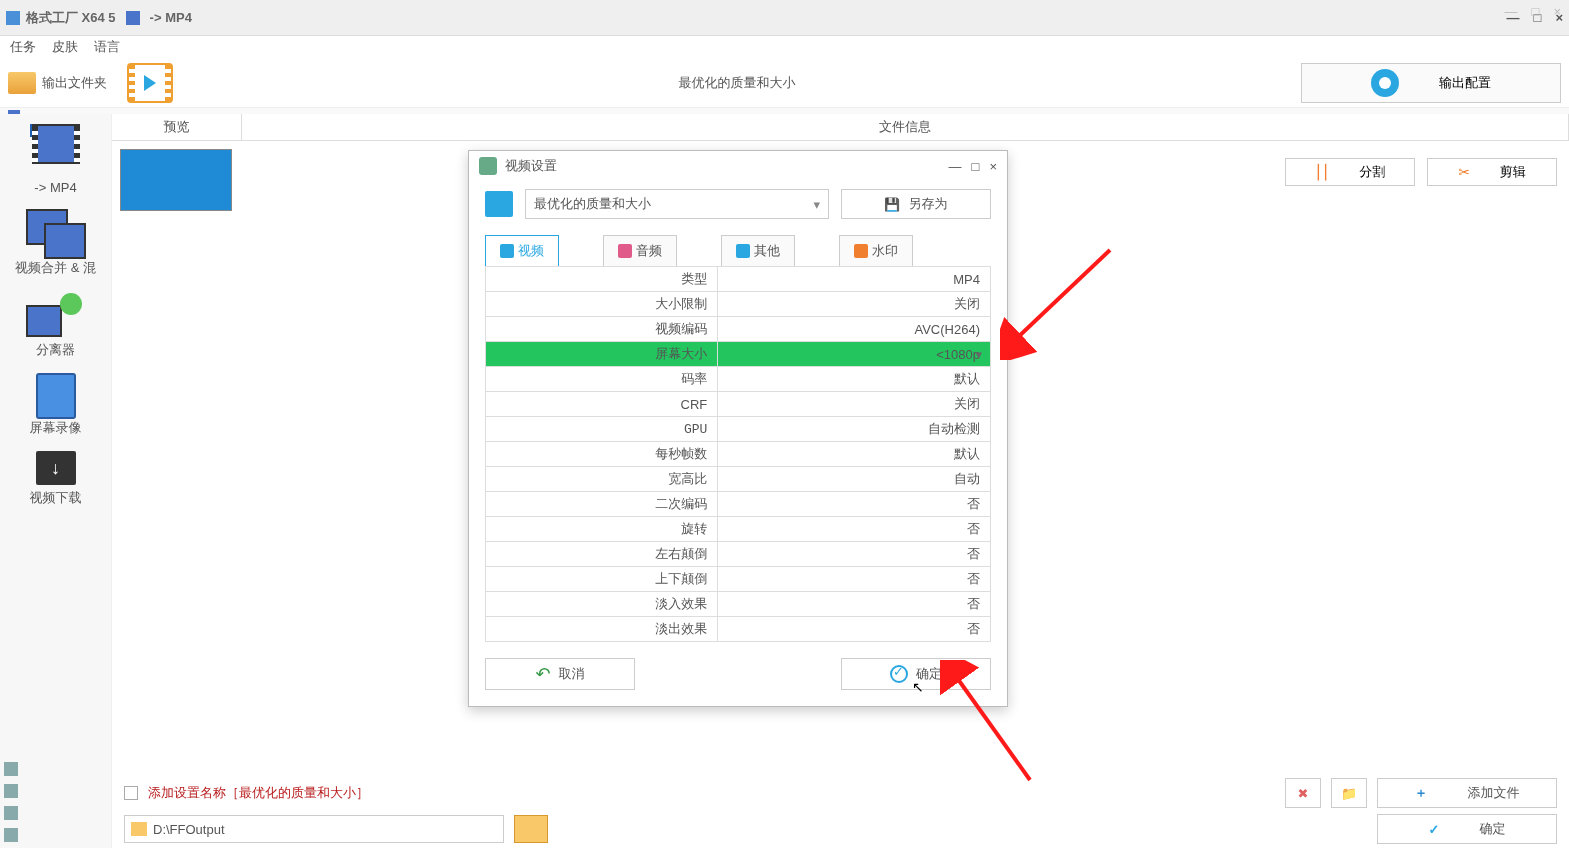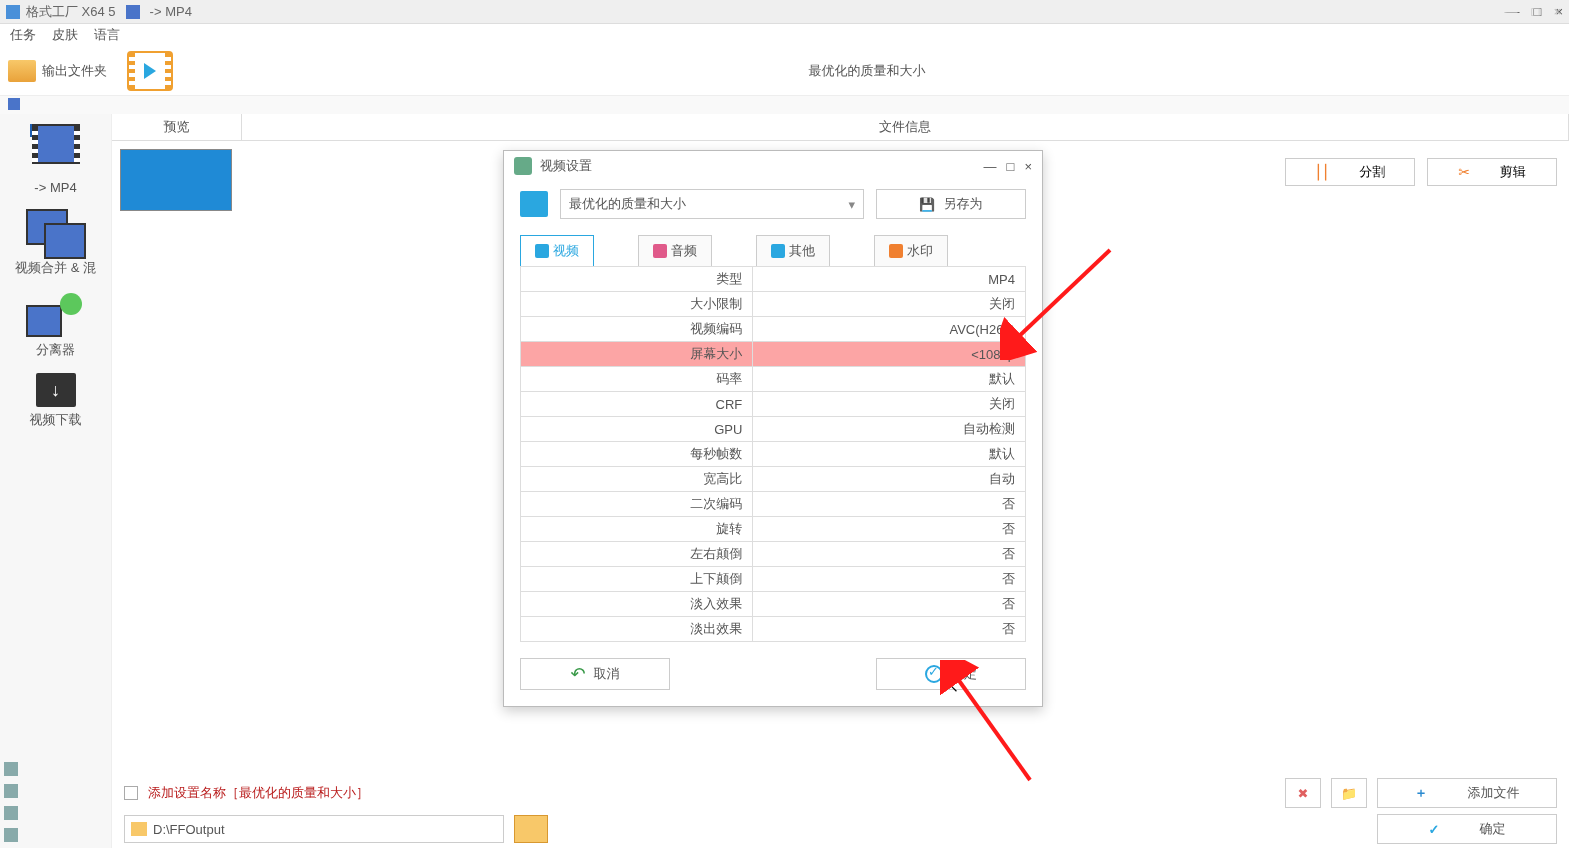--- a/index.html
+++ b/index.html
@@ -1,19 +1,19 @@
 <!DOCTYPE html>
 <html><head>
 <meta charset="utf-8">
 <style>
 * { margin:0; padding:0; box-sizing:border-box; font-family:"Microsoft YaHei","Segoe UI",sans-serif; font-size:13px; }
 body { background:#f9f9f9; width:1569px; height:848px; position:relative; overflow:hidden; }
 
 
-.titlebar { height:24px; background:#efefef; display:flex; align-items:center; padding:0 6px; border-bottom:1px solid #ddd; }
+.titlebar { height:36px; background:#efefef; display:flex; align-items:center; padding:0 6px; border-bottom:1px solid #ddd;font-weight:bold; }
 .titlebar .tlogo { width:14px; height:14px; background:#4a90d9; margin-right:6px; }
 .titlebar .ttext { color:#666; }
 .titlebar .sep { width:14px; height:14px; background:#4a74c9; margin:0 10px; }
 .titlebar .wincontrols { margin-left:auto; display:flex; gap:14px; color:#555; font-size:18px; }
 
 
 .outer-wc { position:absolute; top:4px; right:8px; display:flex; gap:14px; color:#bbb; font-size:18px; }
 
 
 .menubar { height:22px; display:flex; align-items:center; gap:16px; padding:0 10px; color:#555; background:#fff; }
@@ -81,41 +81,41 @@
 .bottombar2 { position:absolute; bottom:4px; left:12px; right:12px; display:flex; align-items:center; gap:10px; }
 .pathbox { width:380px; height:28px; border:1px solid #ccc; display:flex; align-items:center; padding:0 6px; color:#555; }
 .pathbox .fic { width:16px; height:14px; background:#f8c869; margin-right:6px; }
 .folderbtn { width:34px; height:28px; background:#f8c869; border:1px solid #d89830; }
 
 
 .ministrip { position:absolute; bottom:6px; left:4px; display:flex; flex-direction:column; gap:8px; }
 .ministrip div { width:14px; height:14px; background:#8aa; }
 
 
-.modal { position:absolute; left:503px; top:150px; width:540px; background:#fff; border:1px solid #bbb; box-shadow:0 4px 12px rgba(0,0,0,.2); }
+.modal { position:absolute; left:468px; top:150px; width:540px; background:#fff; border:1px solid #bbb; box-shadow:0 4px 12px rgba(0,0,0,.2); }
 .modal .mtitle { display:flex; align-items:center; padding:6px 10px; gap:8px; }
 .modal .mtitle .mic { width:18px; height:18px; background:#6a8; border-radius:3px; }
 .modal .mtitle .txt { color:#555; }
 .modal .mtitle .wc { margin-left:auto; display:flex; gap:10px; color:#555; }
 .modal .toprow { display:flex; align-items:center; gap:12px; padding:8px 16px; }
 .modal .toprow .drawer { width:28px; height:26px; background:#2aa7e0; border-radius:2px; }
 .modal .toprow .profile { flex:1; height:30px; border:1px solid #ccc; display:flex; align-items:center; padding:0 8px; color:#555; }
 .modal .toprow .profile .caret { margin-left:auto; color:#888; }
 .modal .toprow .save { width:150px; height:30px; border:1px solid #ccc; display:flex; align-items:center; justify-content:center; gap:8px; color:#555; }
 .modal .tabs { display:flex; margin:8px 16px 0;gap:44px; }
 .modal .tabs .tab { padding:6px 14px; border:1px solid #ccc; border-bottom:none; display:flex; align-items:center; gap:4px; color:#555; background:#fafafa; }
 .modal .tabs .tab.active { background:#fff; border-color:#2aa7e0; color:#2aa7e0; }
 .modal .tabs .tab .ti { width:14px; height:14px; border-radius:2px; }
 .modal .tabs .tab:nth-child(1) .ti { background:#2aa7e0; }
 .modal .tabs .tab:nth-child(2) .ti { background:#e05a8a; }
 .modal .tabs .tab:nth-child(3) .ti { background:#2aa7e0; }
 .modal .tabs .tab:nth-child(4) .ti { background:#f08030; }
 .modal table { width:calc(100% - 32px); margin:0 16px; border-collapse:collapse; border:1px solid #ccc;text-align:right; }
 .modal td { border:1px solid #ddd; padding:3px 10px; color:#555; }
-.modal tr.sel td { background:#fca5a5; }
+.modal tr.sel td { background:#22c55e; }
 .modal tr.sel td:last-child { position:relative; }
 .modal tr.sel td:last-child::after { content:"▾"; position:absolute; right:8px; color:#666; }
 .modal .btns { display:flex; justify-content:space-between; padding:16px; }
 .modal .btns .b { width:150px; height:32px; border:1px solid #ccc; display:flex; align-items:center; justify-content:center; gap:8px; color:#555; }
 .modal .btns .b .arrow { color:#3a9a4a; font-size:18px; }
 .modal .btns .b .chk { width:18px; height:18px; border:2px solid #2aa7e0; border-radius:50%; position:relative; }
 .modal .btns .b .chk::after { content:"✓"; color:#2aa7e0; position:absolute; top:-3px; left:1px; font-size:13px; }
 
 
 .arrow-svg { position:absolute; pointer-events:none; }
@@ -156,20 +156,24 @@
     <span>输出文件夹</span>
   </div>
   <div class="playic">
     <div class="strip"></div>
       <div class="mid">
         <div class="tri"></div>
       </div>
       <div class="strip"></div>
   </div>
   <div class="quality">最优化的质量和大小</div>
+  <div class="cfgbtn">
+    <div class="gear"></div>
+    <span>输出配置</span>
+  </div>
 </div>
 
 <div class="smallbar">
   <span class="sq"></span>
 </div>
 
 <div class="main">
 
   <div class="sidebar">
     <div class="side-item">
@@ -185,20 +189,24 @@
           <div class="f2"></div>
         </div>
       <div>视频合并 &amp; 混</div>
     </div>
     <div class="side-item">
       <div class="sep-icon">
           <div class="fl"></div>
           <div class="note"></div>
         </div>
       <div>分离器</div>
+    </div>
+    <div class="side-item">
+      <div class="rec-icon"></div>
+      <div>屏幕录像</div>
     </div>
     <div class="side-item">
       <div class="dl-icon"></div>
       <div>视频下载</div>
     </div>
   </div>
 
   <div class="content">
     <div class="tabhdr">
       <div class="t" style="max-width:130px">预览</div>
@@ -317,21 +325,21 @@
         </tr>
         <tr>
           <td style="width: 46%;">码率</td>
           <td>默认</td>
         </tr>
         <tr>
           <td style="width: 46%;">CRF</td>
           <td>关闭</td>
         </tr>
         <tr>
-          <td style="width: 46%;">GPU</td>
+          <td style="width: 46%; font-family: Liberation Mono, monospace;">GPU</td>
           <td>自动检测</td>
         </tr>
         <tr>
           <td style="width: 46%;">每秒帧数</td>
           <td>默认</td>
         </tr>
         <tr>
           <td style="width: 46%;">宽高比</td>
           <td>自动</td>
         </tr>

